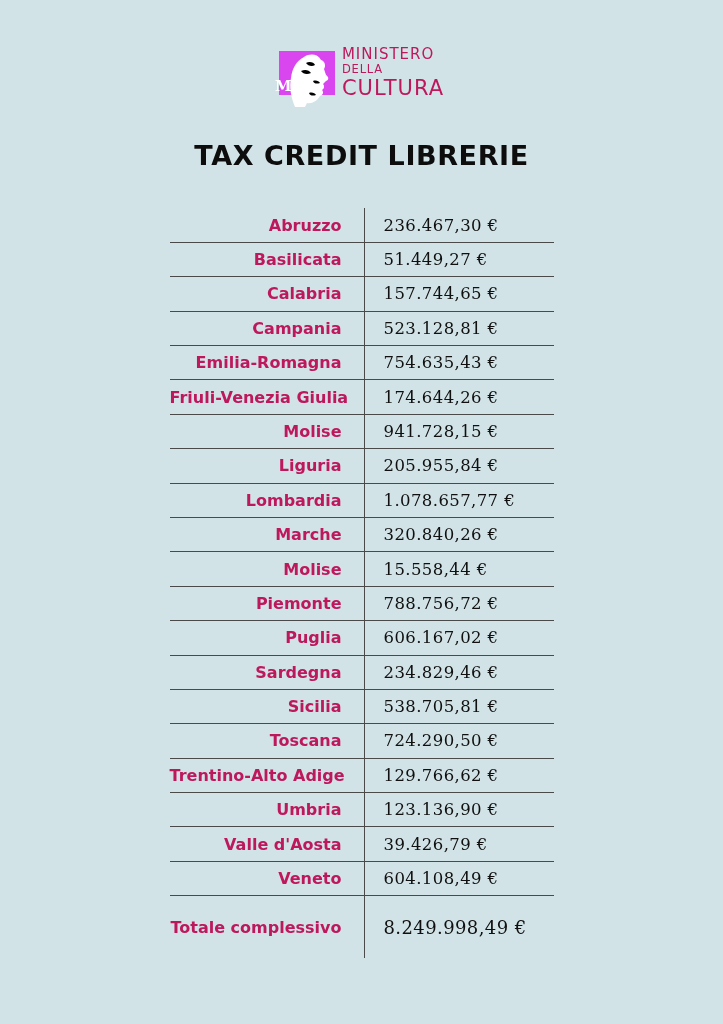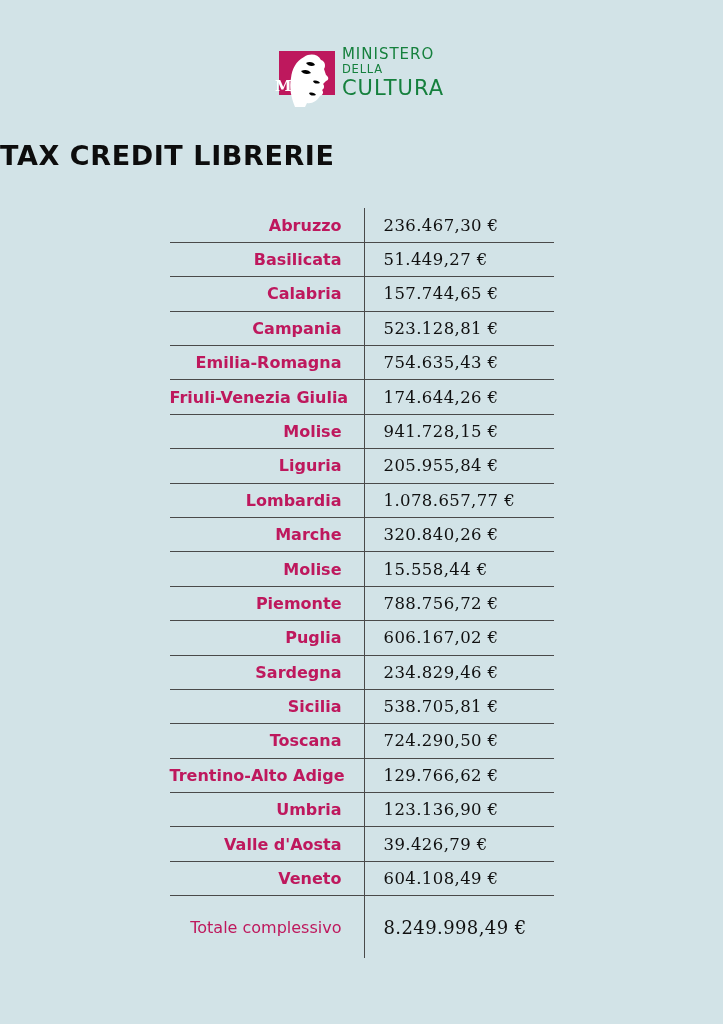--- a/index.html
+++ b/index.html
@@ -25,21 +25,21 @@
     padding-top: 46px;
     display: flex;
     justify-content: center;
     align-items: center;
     gap: 7px;
   }
   .logo-mark {
     position: relative;
     width: 56px;
     height: 44px;
-    background: #be185d;
+    background: #d946ef;
     flex: 0 0 auto;
   }
   .logo-mark svg {
     position: absolute;
     top: 0;
     left: 0;
   }
   .mic-wordmark {
     position: absolute;
     left: -4px;
@@ -48,21 +48,21 @@
     font-family: "DejaVu Serif", serif;
     font-weight: 700;
     font-size: 15px;
     letter-spacing: 0.5px;
     line-height: 1;
   }
   .ministry-text {
     display: flex;
     flex-direction: column;
     justify-content: center;
-    color: #15803d;
+    color: #be185d;
   }
   .ministry-line-1 {
     font-size: 15px;
     font-weight: 400;
     letter-spacing: 1px;
     line-height: 1.1;
   }
   .ministry-line-2 {
     font-size: 11.5px;
     font-weight: 400;
@@ -72,21 +72,21 @@
   .ministry-line-3 {
     font-size: 21px;
     font-weight: 400;
     letter-spacing: 1px;
     line-height: 1.15;
   }
 
   
   h1.page-title {
     margin: 40px 0 0 0;
-    text-align: left;
+    text-align: center;
     font-size: 27px;
     font-weight: 800;
     letter-spacing: 0.6px;
     color: #0d0d0d;
     font-family: "DejaVu Sans", "Liberation Sans", sans-serif;
   }
 
   
   .regions-table {
     position: relative;
@@ -125,21 +125,21 @@
     font-size: 16.5px;
     letter-spacing: 0.4px;
     color: #101010;
     white-space: nowrap;
   }
   .t-row.total-row {
     height: 62px;
     border-bottom: none;
   }
   .total-label {
-    font-weight: 400;
+    font-weight: 700;
     font-size: 16px;
   }
   .total-amount {
     font-size: 18px;
   }
 </style>
 </head>
 <body>
 
 <div class="poster">

